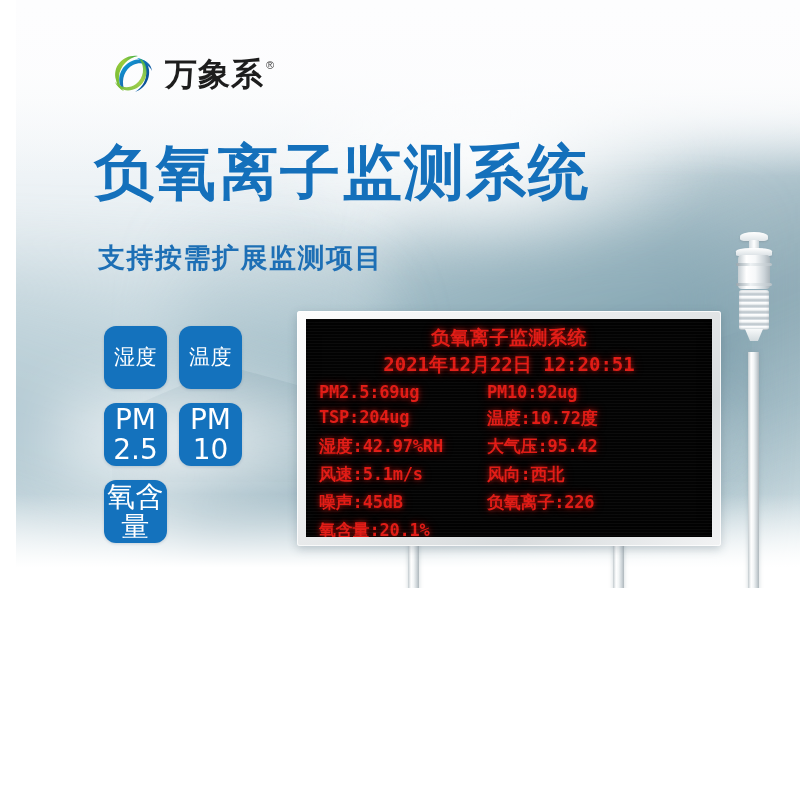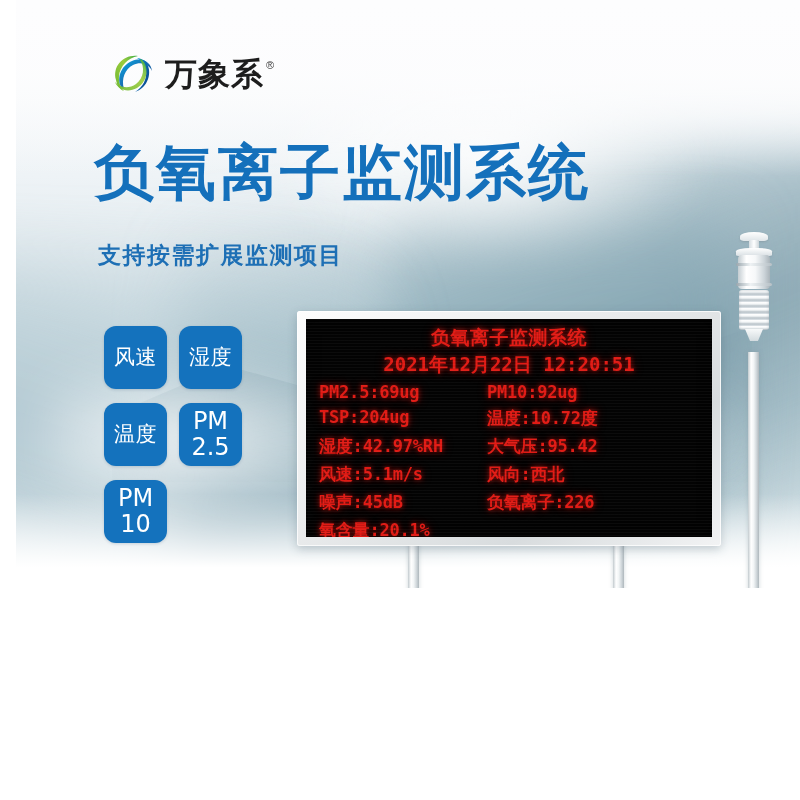--- a/index.html
+++ b/index.html
@@ -85,39 +85,39 @@
   
   .headline{
     position:absolute;left:78px;top:140px;
     font-family:"DejaVu Sans","Liberation Sans",sans-serif;
     font-size:60px;font-weight:700;color:#1470bb;
     letter-spacing:2px;line-height:1.08;white-space:nowrap;
   }
   .subline{
     position:absolute;left:82px;top:240px;
     font-family:"DejaVu Sans","Liberation Sans",sans-serif;
-    font-size:23px;font-weight:700;color:#1d6fb5;letter-spacing:1.5px;
+    font-size:27px;font-weight:700;color:#1d6fb5;letter-spacing:1.5px;
   }
 
   
   .badges{
     position:absolute;left:88px;top:326px;
     display:grid;grid-template-columns:63px 63px;gap:14px 12px;
   }
   .badge{
     width:63px;height:63px;border-radius:12px;background:#1472bd;
     color:#ffffff;display:flex;align-items:center;justify-content:center;
     text-align:center;line-height:1.02;
     font-family:"DejaVu Sans","Liberation Sans",sans-serif;
     font-size:21px;font-weight:400;letter-spacing:.5px;
     box-shadow:0 1px 3px rgba(20,60,100,.18);
     white-space:pre-line;
   }
   .badge.lat{font-size:22px;letter-spacing:0;}
-  .badge.two-line{font-size:24px;line-height:1.06;}
+  .badge.two-line{font-size:28px;line-height:1.06;}
 
   
   .board-frame{
     position:absolute;left:281px;top:311px;width:424px;height:235px;
     background:linear-gradient(145deg,#fdfdfd 0%,#e9ebec 42%,#d8dcde 72%,#f2f3f4 100%);
     border-radius:3px;
     box-shadow:0 3px 10px rgba(70,90,105,.28), inset 0 0 0 1px rgba(255,255,255,.75);
     padding:8px 9px 9px 9px;
     box-sizing:border-box;
   }
@@ -254,27 +254,28 @@
     <span class="logo-text">
       <span class="logo-word">万象系</span>
       <span class="logo-reg">®</span>
     </span>
   </div>
 
   <div class="headline">负氧离子监测系统</div>
   <div class="subline">支持按需扩展监测项目</div>
 
   <div class="badges">
-    <div class="badge">风速</div>
     <div class="badge">湿度</div>
     <div class="badge">温度</div>
     <div class="badge lat two-line">PM
 2.5</div>
     <div class="badge lat two-line">PM
 10</div>
+    <div class="badge two-line">氧含
+量</div>
   </div>
 
   <div class="pole" style="left:392px;top:543px;height:200px;"></div>
   <div class="base" style="left:367px;top:737px;"></div>
 
   <div class="pole" style="left:597px;top:543px;height:200px;"></div>
   <div class="base" style="left:572px;top:737px;"></div>
 
   <div class="pole" style="left:732px;top:352px;height:392px;"></div>
   <div class="base" style="left:707px;top:738px;"></div>

